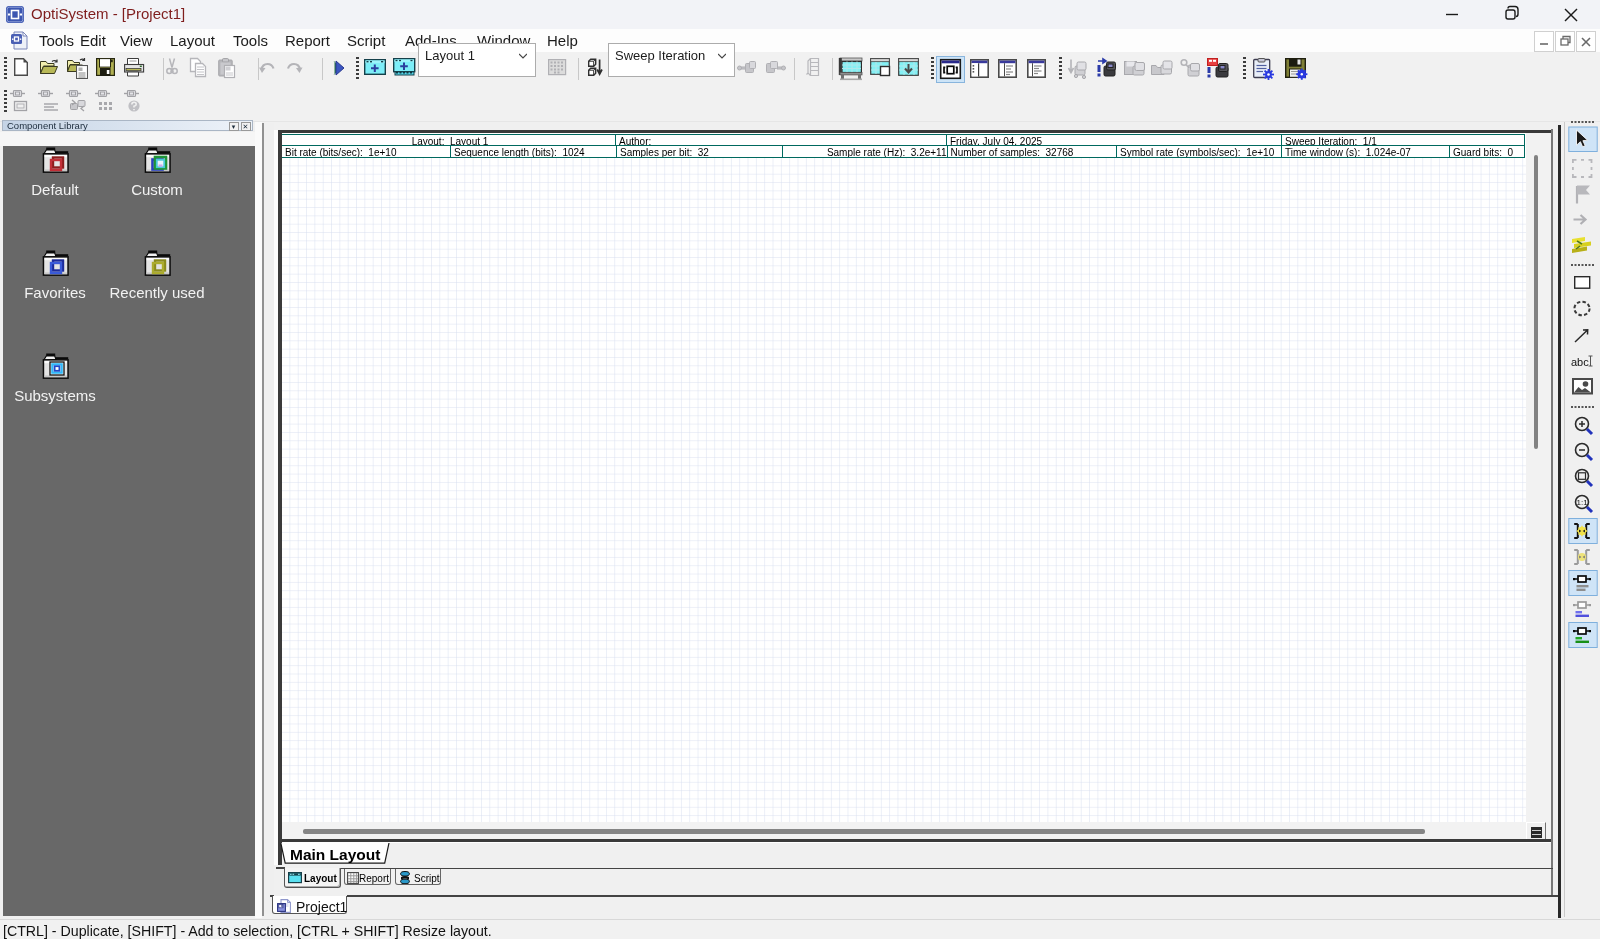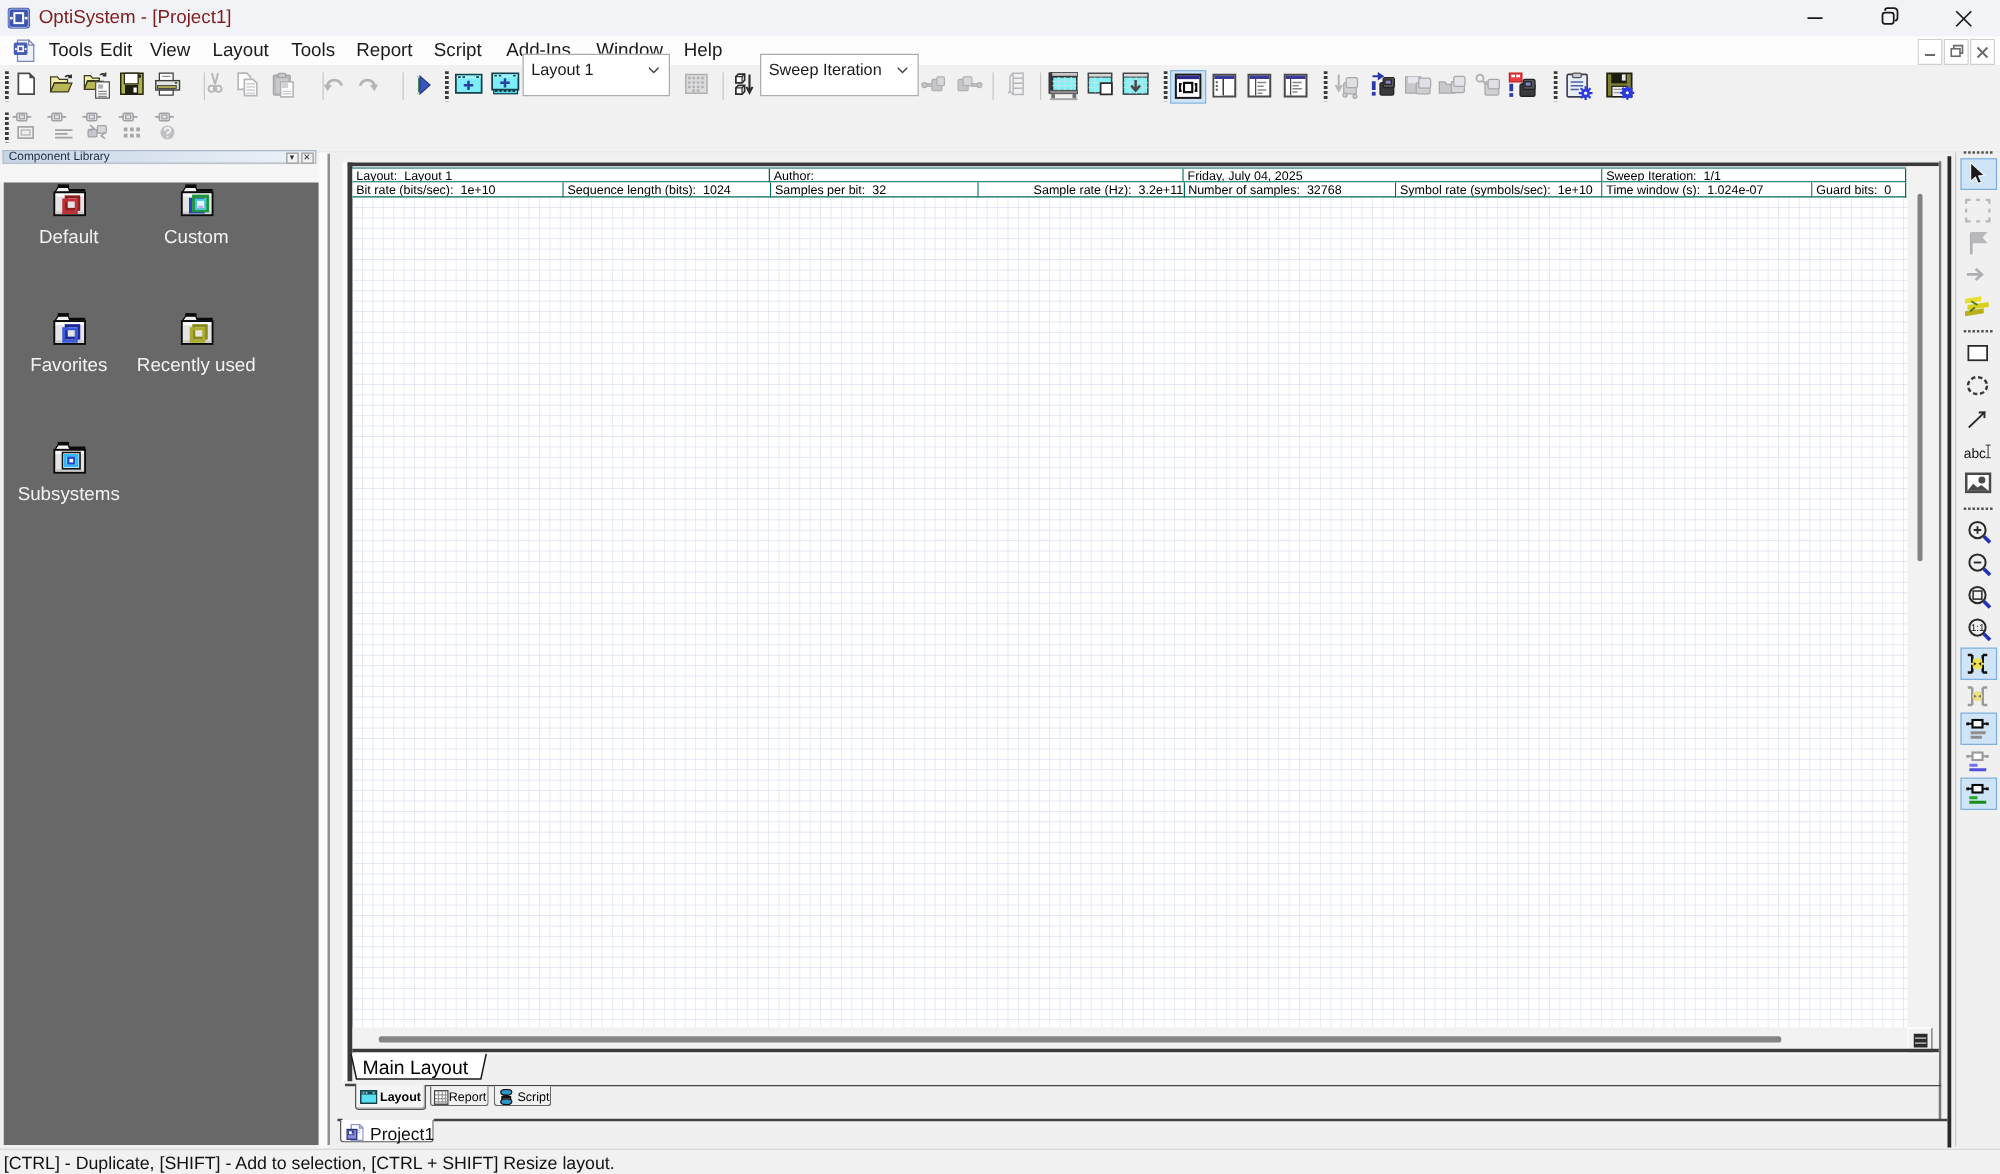--- a/index.html
+++ b/index.html
@@ -577,21 +577,21 @@
 <svg class="abs" id="grid" width="1244" height="664">
   <defs>
       <pattern id="gp" width="8.33" height="8.33" patternUnits="userSpaceOnUse">
     <path d="M 0 8.33 L 8.33 8.33 L 8.33 0" fill="none" stroke="#d9dff0" stroke-width="1"></path>
   </pattern>
     </defs>
   <rect width="1244" height="664" fill="url(#gp)"></rect>
 </svg>
 
 <div class="hdrrow" style="left:282px; top:134px; height:12px; border-top:1px solid #00695f;">
-  <div class="c" style="width:334px;">Layout:&nbsp; Layout 1</div>
+  <div class="c" style="width:334px;text-align:center;">Layout:&nbsp; Layout 1</div>
   <div class="c" style="width:331px;">Author:</div>
   <div class="c" style="width:335px;">Friday, July 04, 2025</div>
   <div class="c" style="width:243px;">Sweep Iteration:&nbsp; 1/1</div>
 </div>
 <div class="hdrrow" style="left:282px; top:146px; height:12px;">
   <div class="c" style="width:169px;">Bit rate (bits/sec):&nbsp; 1e+10</div>
   <div class="c" style="width:166px;">Sequence length (bits):&nbsp; 1024</div>
   <div class="c" style="width:166px;">Samples per bit:&nbsp; 32</div>
   <div class="c" style="width:164.5px;text-align:right;">Sample rate (Hz):&nbsp; 3.2e+11</div>
   <div class="c" style="width:169.5px;">Number of samples:&nbsp; 32768</div>
@@ -613,21 +613,21 @@
     </svg></div>
 
 <div class="abs" style="left:282px; top:838.5px; width:1269px; height:3px; background:#3a3a3a;"></div>
 
 <div class="abs" id="mlrow"></div>
 <div class="abs" style="left:282px; top:841.5px; width:1269px; height:1.5px; background:#fff;"></div>
 <svg class="abs" style="left:279px; top:842.5px;" width="113" height="21.5" viewBox="0 0 113 21.5">
   <path d="M 1.8 0 L 110 0 L 105.7 20.2 L 6.2 20.2 Z" fill="#fff"></path>
   <path d="M 1.8 0 L 6.2 20.2 L 105.7 20.2 L 110 0" fill="none" stroke="#1a1a1a" stroke-width="1.2"></path>
 </svg>
-<div class="abs" style="left:290px; top:845.5px; font-size:15.5px; font-weight:normal; color:#000;text-align:right;">Main Layout</div>
+<div class="abs" style="left:290px; top:845.5px; font-size:15.5px; font-weight:bold; color:#000;text-align:right;">Main Layout</div>
 
 <div class="abs" style="left:276px; top:867.5px; width:1277px; height:1.5px; background:#444;"></div>
 <div class="abs" style="left:276px; top:866.5px; width:9px; height:1.5px; background:#444;"></div>
 <div class="abs" style="left:284px; top:868px; width:57px; height:20px; background:#f4f4f4; border:1px solid #555; border-top:none; border-radius:0 0 3px 3px; box-shadow:inset -1px -1px 0 #aaa;"></div>
 <svg class="abs" style="left:288px; top:872px;" width="14" height="12" viewBox="0 0 14 12">
     <rect x="0.6" y="0.6" width="12.8" height="10" fill="#5ae0f0" stroke="#16404a" stroke-width="1.2"></rect>
     <rect x="1.2" y="1.2" width="11.6" height="2.4" fill="#16404a"></rect>
     <g fill="#9df4fc">
       <rect x="2" y="1.8" width="1.6" height="1"></rect>
       <rect x="4.5" y="1.8" width="1.6" height="1"></rect>

